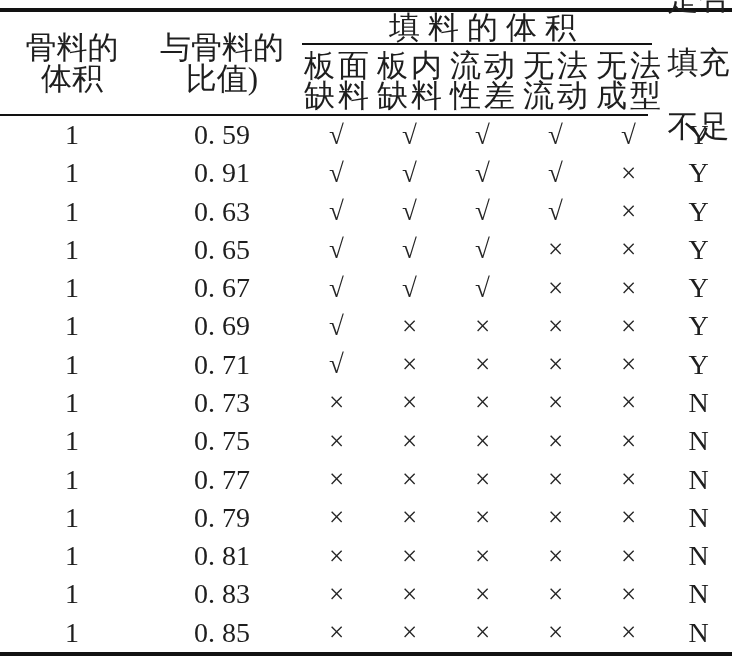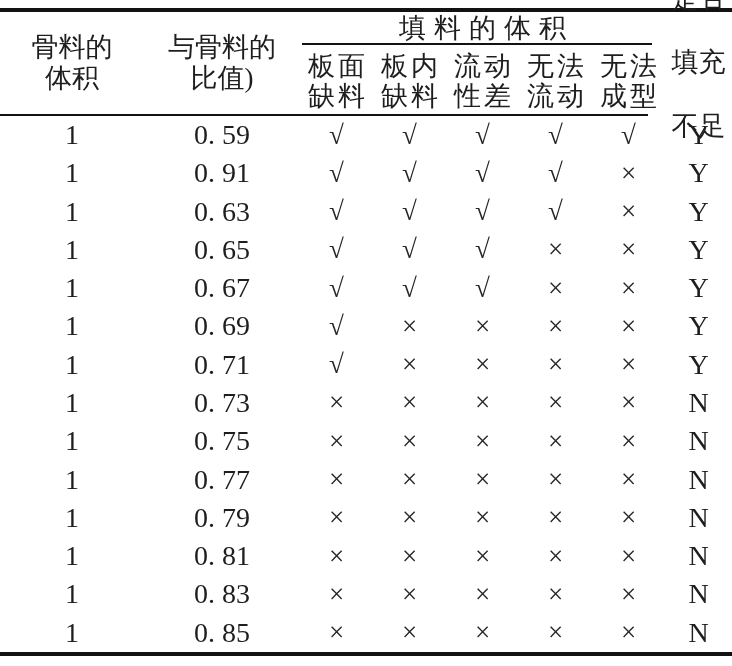--- a/index.html
+++ b/index.html
@@ -19,21 +19,21 @@
   
   .thead {
     position: absolute;
     left: 0; top: 11px;
     width: 648px; height: 105px;
     box-sizing: border-box;
     border-bottom: 2px solid #121212;
     display: grid;
     grid-template-columns: 144px 156px 73px 73px 73px 73px 73px 67px;
     grid-template-rows: 34px 69px;
-    font-size: 27px;
+    font-size: 31px;
   }
   .hblock {
     grid-row: 1 / 3;
     display: flex;
     flex-direction: column;
     align-items: center;
     justify-content: center;
     line-height: 31px;
     text-align: center;
   }

